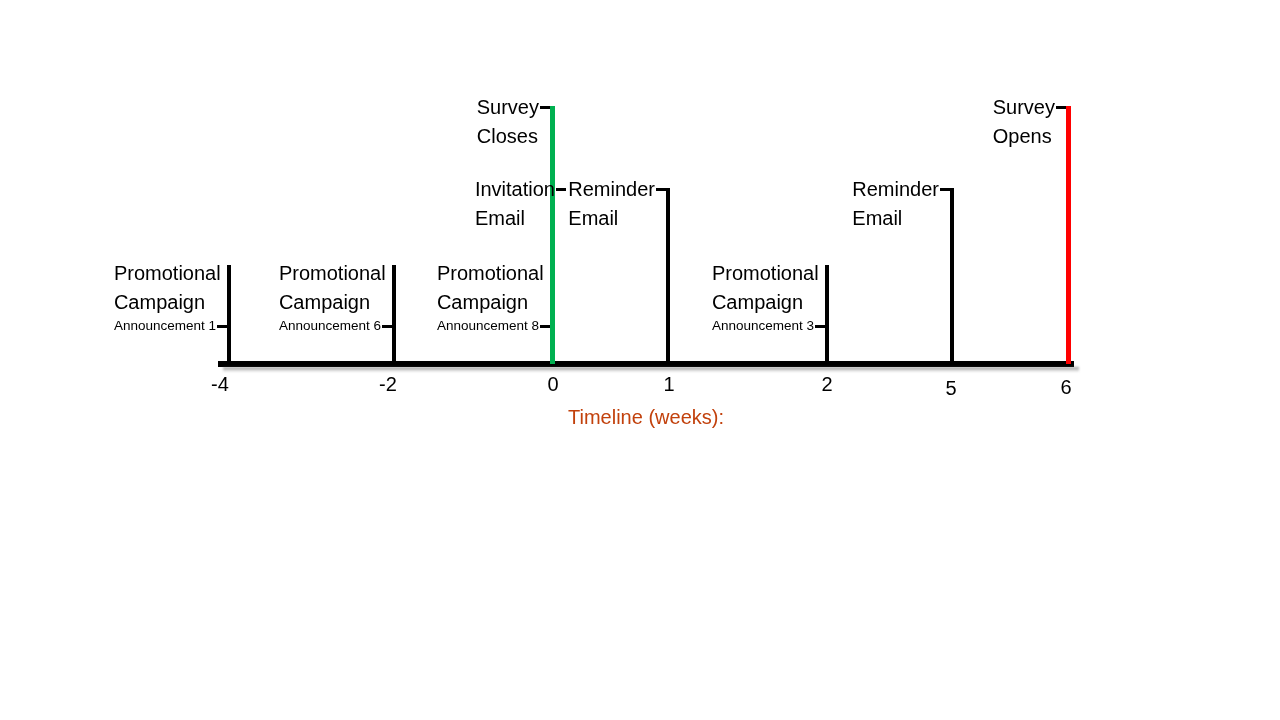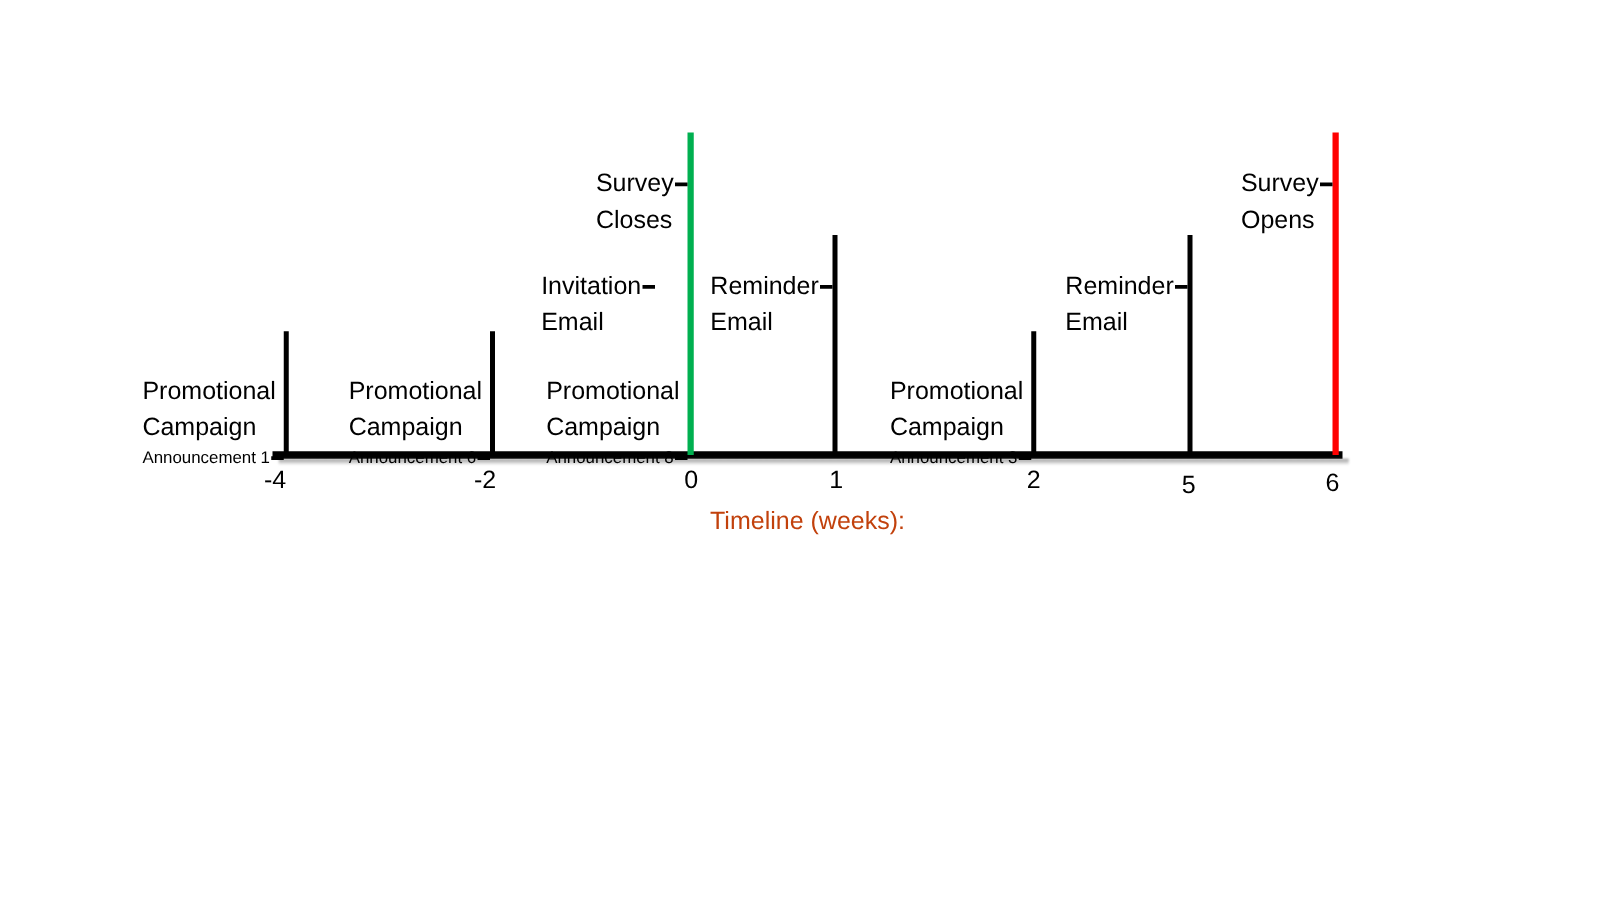--- a/index.html
+++ b/index.html
@@ -12,21 +12,20 @@
     overflow: hidden;
   }
   .evline { position: absolute; }
   .evlabel {
     position: absolute;
     color: #000000;
     font-size: 20px;
     line-height: 29px;
     white-space: nowrap;
     text-align: left;
-    margin-top: 40px;
   }
   .evlabel .row { display: flex; align-items: center; }
   .evlabel .row.ann {
     font-size: 13.5px;
     font-weight: 400;
     line-height: 18px;
     height: 18px;
   }
   .evlabel .dash {
     flex: 1 0 10px;
@@ -110,21 +109,21 @@
     </div>
     <div class="evlabel" style="right: 730px; top: 93px;">
       <div class="row">
         <span>Survey</span>
         <span class="dash"></span>
       </div>
       <div class="row">
         <span>Closes</span>
       </div>
     </div>
-    <div class="evlabel" style="right: 756px; top: 175px;">
+    <div class="evlabel" style="right: 714px; top: 175px;">
       <div class="row">
         <span>Invitation</span>
         <span class="dash"></span>
       </div>
       <div class="row">
         <span>Email</span>
       </div>
     </div>
     <div class="evlabel" style="right: 614px; top: 175px;">
       <div class="row">

